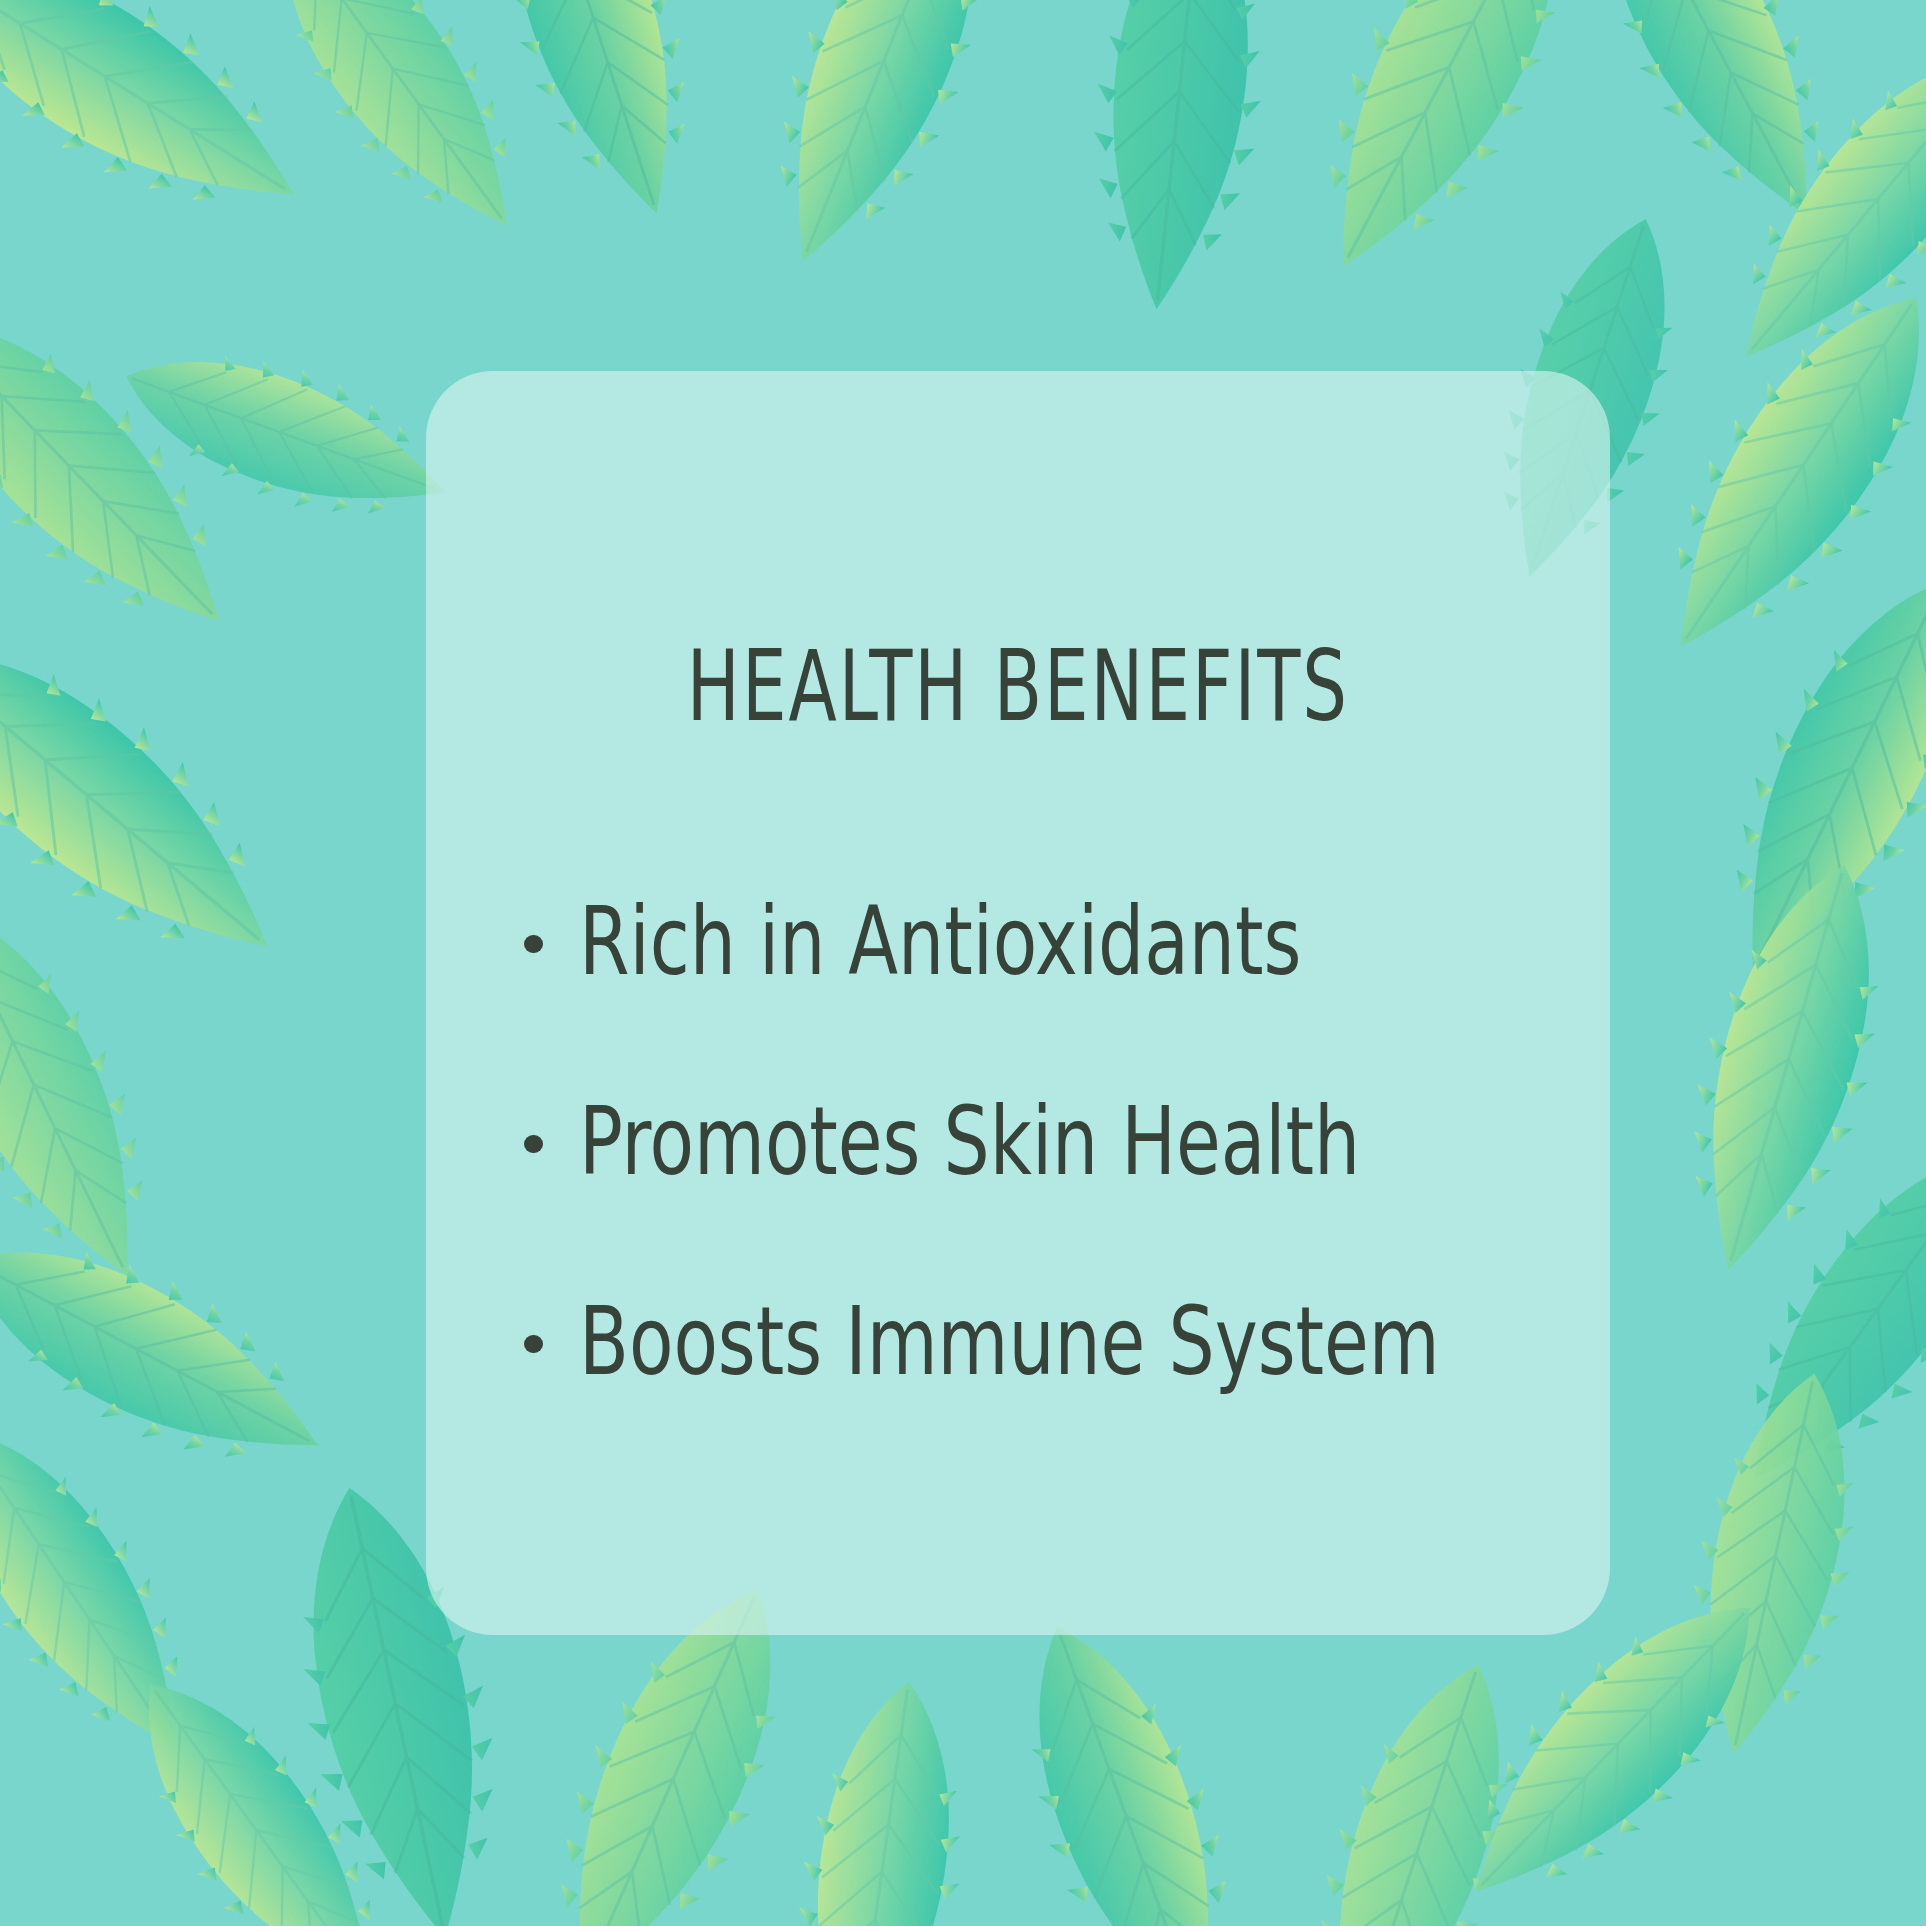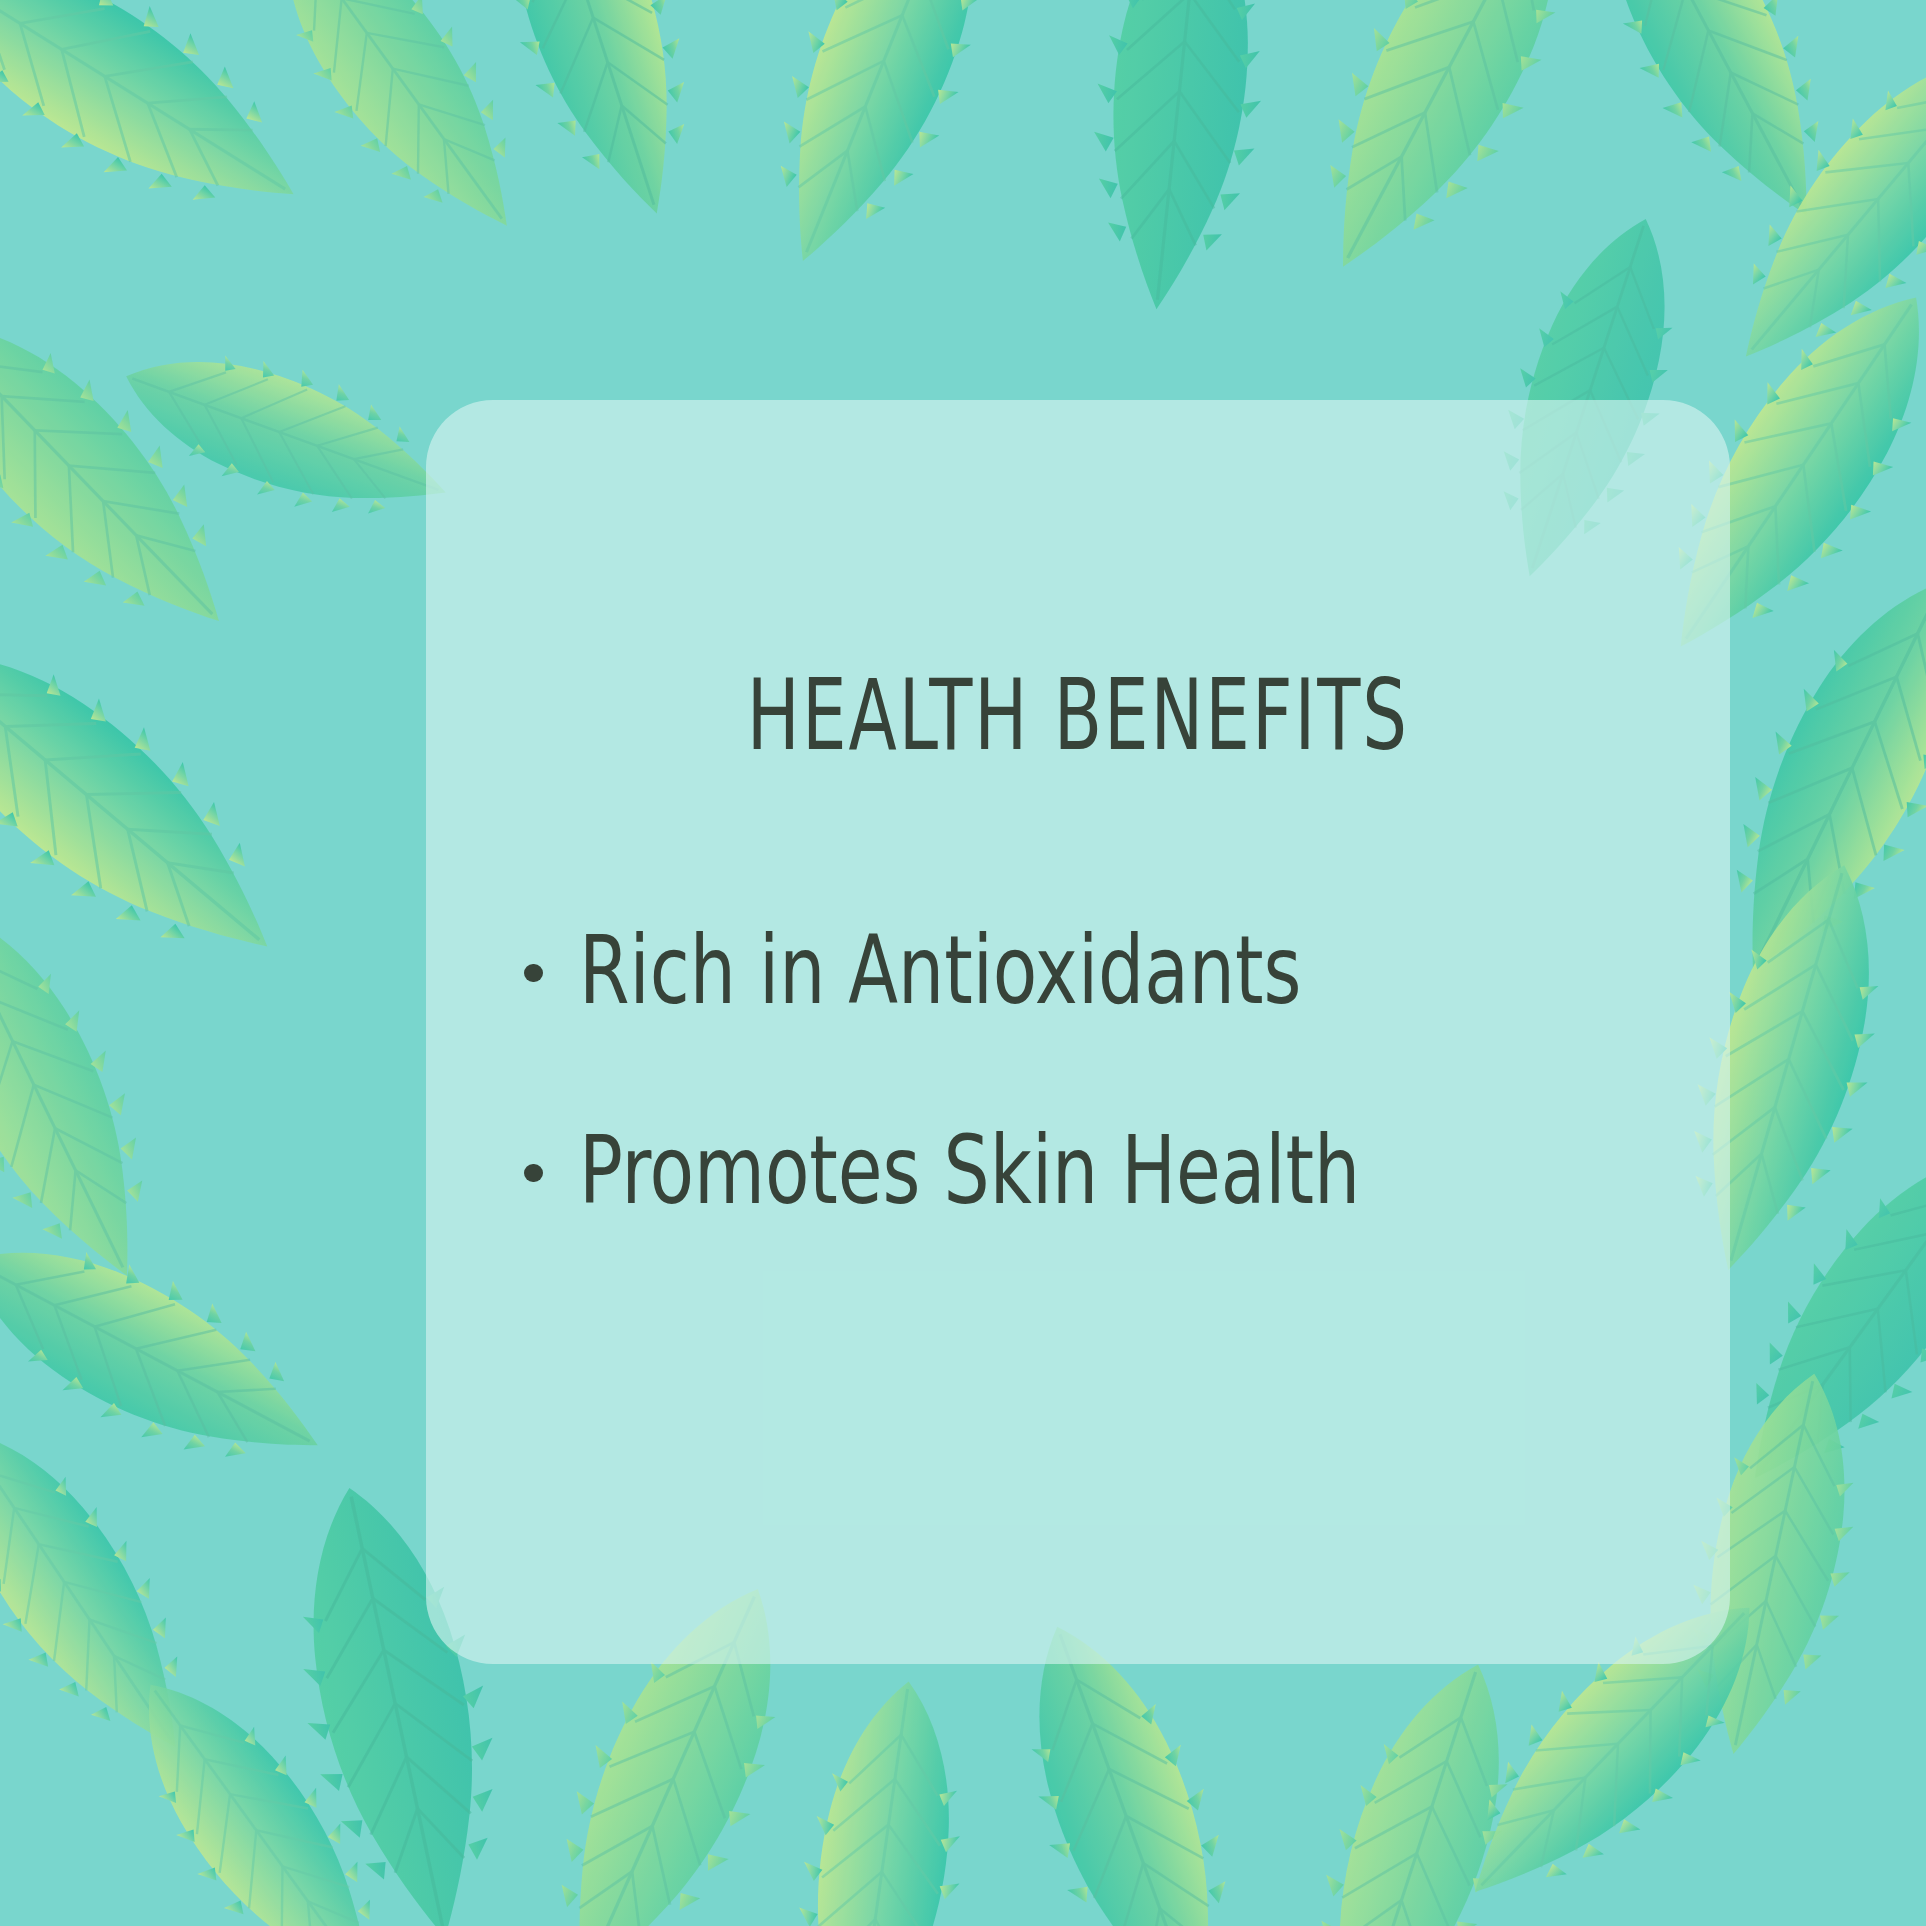--- a/index.html
+++ b/index.html
@@ -29,22 +29,22 @@
     inset: 0;
     width: 1926px;
     height: 1926px;
     display: block;
   }
 
   
   #card {
     position: absolute;
     left: 426px;
-    top: 400px;
-    width: 1304px;
+    top: 371px;
+    width: 1184px;
     height: 1264px;
     background: rgba(214, 244, 241, 0.62);
     border-radius: 67px;
     box-sizing: border-box;
     overflow: hidden;
   }
 
   
   #title {
     position: absolute;
@@ -324,18 +324,22 @@
       <li class="benefit-item">
         <span class="bullet-dot"></span>
         <span class="benefit-text">Rich in Antioxidants</span>
       </li>
 
       <li class="benefit-item">
         <span class="bullet-dot"></span>
         <span class="benefit-text">Promotes Skin Health</span>
       </li>
 
+      <li class="benefit-item">
+        <span class="bullet-dot"></span>
+        <span class="benefit-text">Boosts Immune System</span>
+      </li>
 
     </ul>
   </div>
 
 </div>
 
 
 </body></html>

